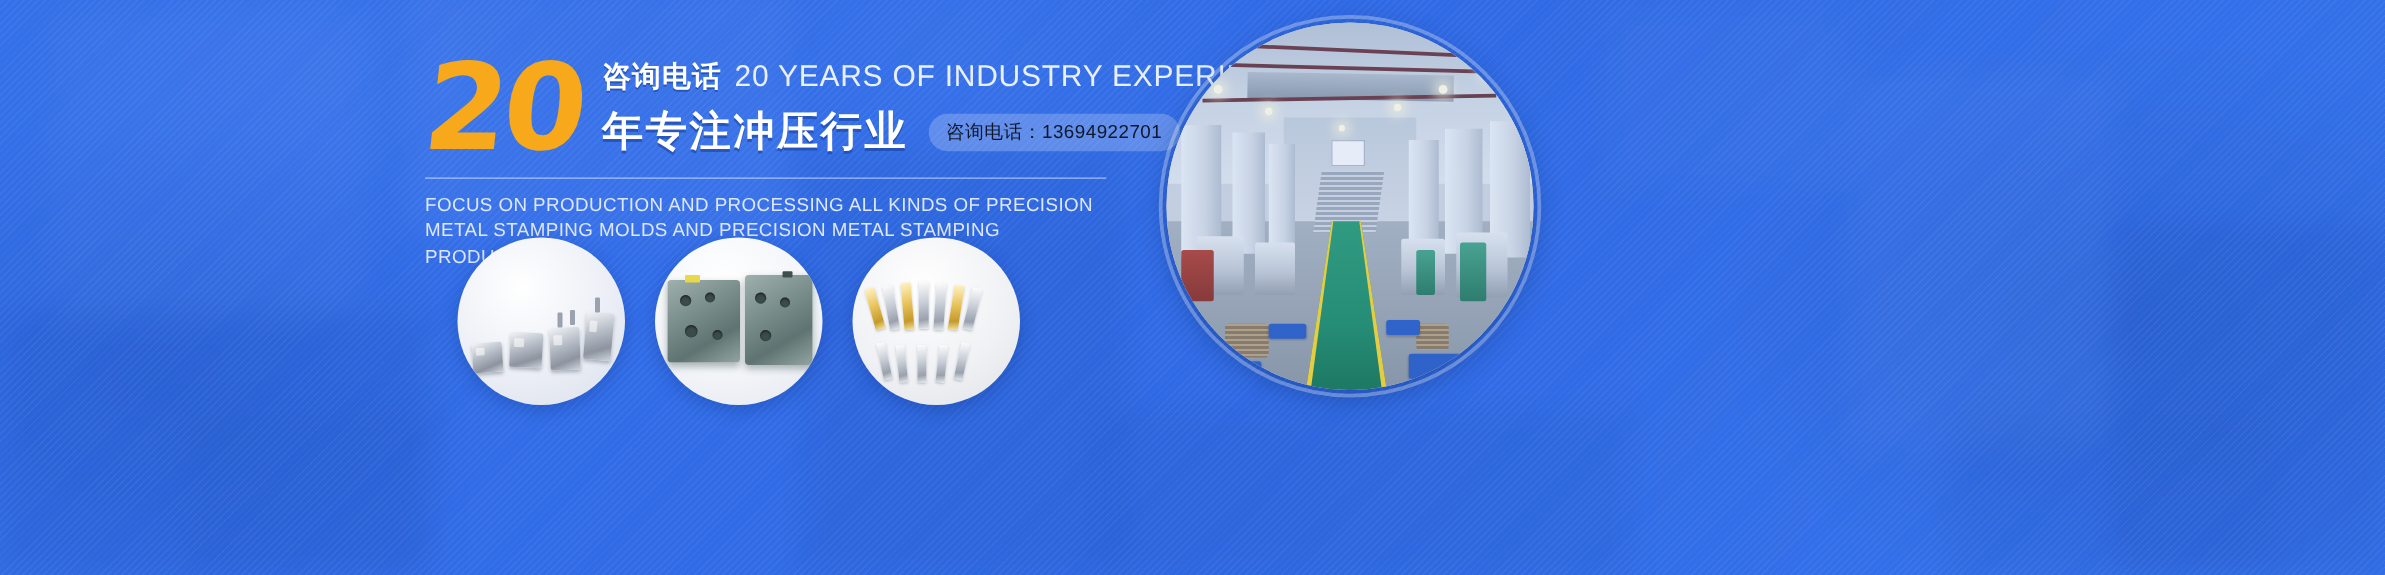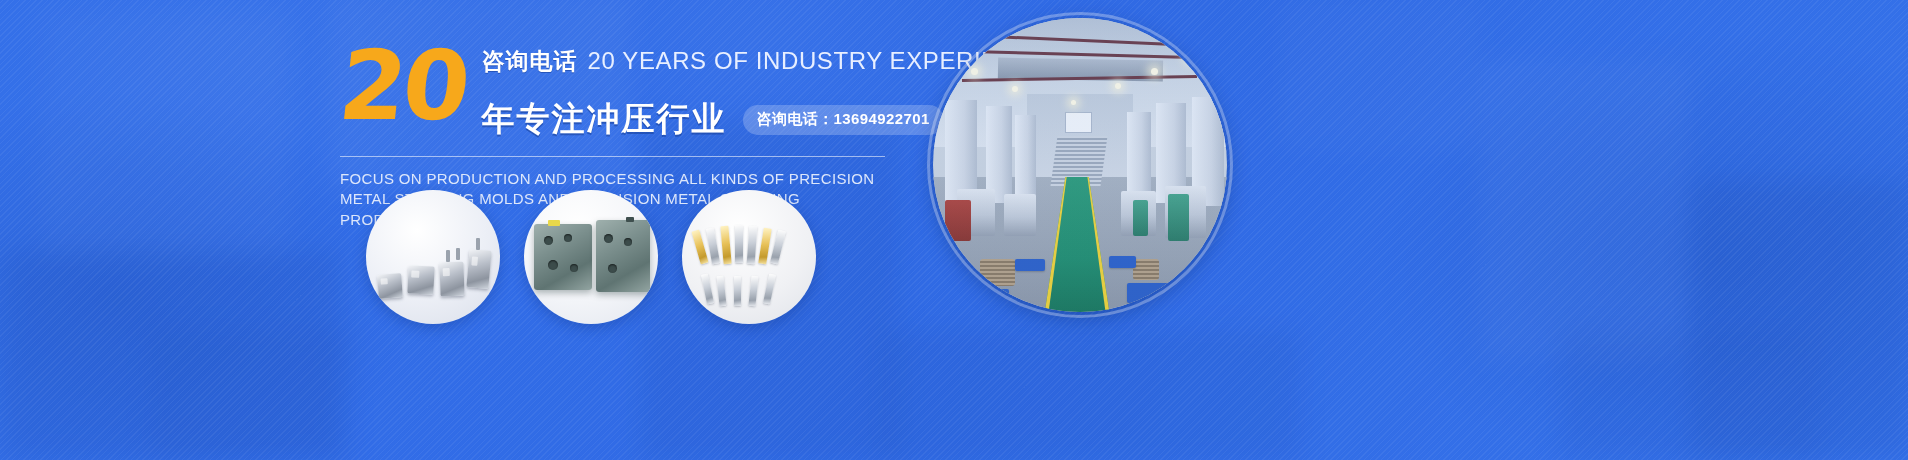--- a/index.html
+++ b/index.html
@@ -69,34 +69,33 @@
   .cn-small {
     font-size:23px; font-weight:bold; color:#ffffff;
     letter-spacing:1px;
     text-shadow:0 1px 0 rgba(20,60,150,.55);
   }
   .en-head {
     font-size:24px; color:#e8efff; margin-left:10px;
     letter-spacing:.6px; font-weight:400;
   }
 
-  .line2 { display:flex; align-items:center; margin-top:20px; white-space:nowrap; }
+  .line2 { display:flex; align-items:center; margin-top:6px; white-space:nowrap; }
   .cn-big {
     font-size:33px; font-weight:bold; color:#ffffff;
     letter-spacing:2px;
     text-shadow:0 2px 0 rgba(22,62,152,.55);
   }
   .phone-badge {
     margin-left:16px;
     background:rgba(255,255,255,.22);
     border-radius:16px;
     padding:5px 14px 6px;
-    font-size:15px; color:#ffffff; letter-spacing:.4px;
+    font-size:15px; color:#0f172a; letter-spacing:.4px;
     white-space:nowrap;
-    font-weight:bold;
   }
 
   .divider {
     margin-top:14px;
     width:545px; height:1px;
     background:rgba(255,255,255,.55);
   }
 
   .tagline {
     margin-top:12px;

